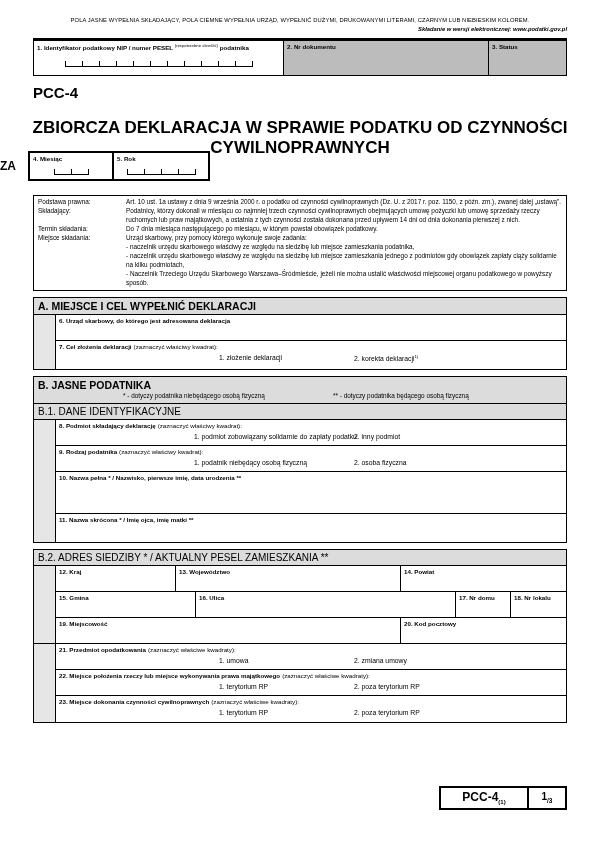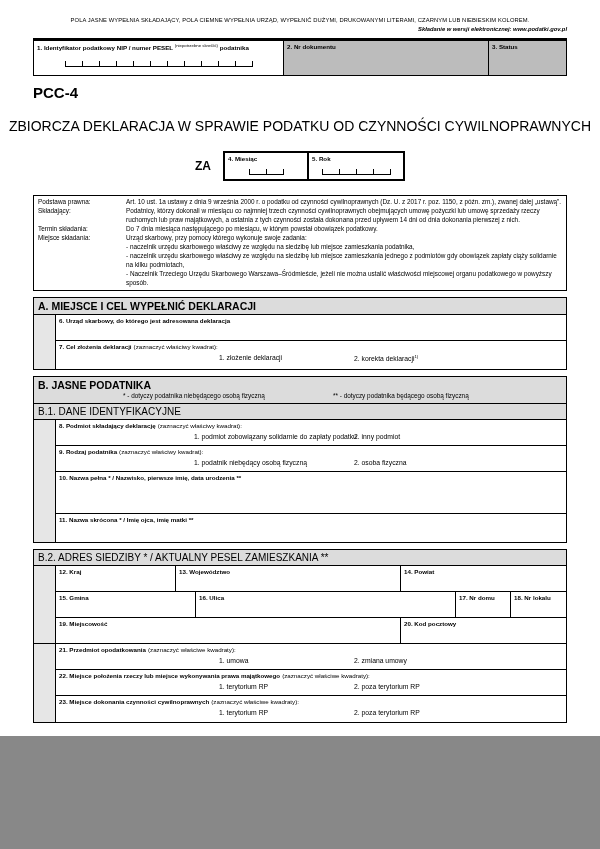--- a/index.html
+++ b/index.html
@@ -1,33 +1,33 @@
 <!DOCTYPE html>
 <html style="--dark_field_bg: #bcbcbc; --section_header_bg: #dcdcdc; --gutter_bg: #e6e6e6;"><head>
 <meta charset="utf-8">
 <style>
   html,body{margin:0;padding:0;background:#888;}
-  .page{position:relative;width:600px;height:736px;background:#fff;margin:0 auto;
+  .page{position:relative;width:600px;height:849px;background:#fff;margin:0 auto;
         font-family:"Liberation Sans",sans-serif;color:#000;overflow:hidden;}
   .top-note{position:absolute;top:17px;left:33px;right:33px;text-align:center;font-size:5.8px;letter-spacing:.1px;}
   .efiling{position:absolute;top:26px;right:33px;font-size:5.8px;font-weight:bold;font-style:italic;}
   .header-row{position:absolute;top:38px;left:33px;right:33px;display:flex;border:1px solid #000;border-top:3px solid #000;height:38px;box-sizing:border-box;}
   .hf{box-sizing:border-box;padding:2px 3px;}
   .hf1{width:250px;background:#fff;border-right:1px solid #000;}
   .hf2{flex:1;background:var(--dark_field_bg,#bcbcbc);border-right:1px solid #000;}
   .hf3{width:77px;background:var(--dark_field_bg,#bcbcbc);}
   .f-lab{font-size:6.2px;font-weight:bold;line-height:1.2;}
   .supnote{font-size:4.3px;vertical-align:super;font-weight:normal;}
   .comb{border-bottom:1px solid #000;background-image:repeating-linear-gradient(90deg,#000 0 1px,transparent 1px 17px);}
   .c11{width:188px;height:5px;margin:9px auto 0;}
   .c2{width:35px;height:5px;margin:7px auto 0;}
   .c4{width:69px;height:5px;margin:7px auto 0;}
   .form-code{position:absolute;top:84px;left:33px;font-size:15px;font-weight:bold;}
-  .main-title{position:absolute;top:118px;left:0;right:0;text-align:center;font-size:14px;font-weight:normal;}
-  .za-row{position:absolute;top:151px;left:0;right:0;display:flex;justify-content:center;align-items:center;gap:12px;}
+  .main-title{position:absolute;top:118px;left:0;right:0;text-align:center;font-size:17px;font-weight:bold;}
+  .za-row{position:absolute;top:151px;left:0;right:0;display:flex;justify-content:flex-start;align-items:center;gap:12px;}
   .za-label{font-size:12px;font-weight:bold;}
   .za-box{display:flex;border:2px solid #000;}
   .za-cell{box-sizing:border-box;padding:2px 3px 4px;width:84px;}
   .za-cell.first{border-right:2px solid #000;}
   .za-cell.second{width:94px;}
   .flow{position:absolute;top:195px;left:33px;right:33px;}
   .legal{border:1.5px solid #000;padding:2px 4px;display:grid;grid-template-columns:86px 1fr;font-size:6.4px;line-height:1.4;column-gap:2px;}
   .legal .txt{white-space:pre-line;}
   .sec-h{border:1.5px solid #000;background:var(--section_header_bg,#dcdcdc);font-weight:bold;font-size:10.5px;padding:2px 4px;margin-top:6px;}
   .sec-h.sub{font-weight:normal;font-size:10px;margin-top:0;border-top:none;}

